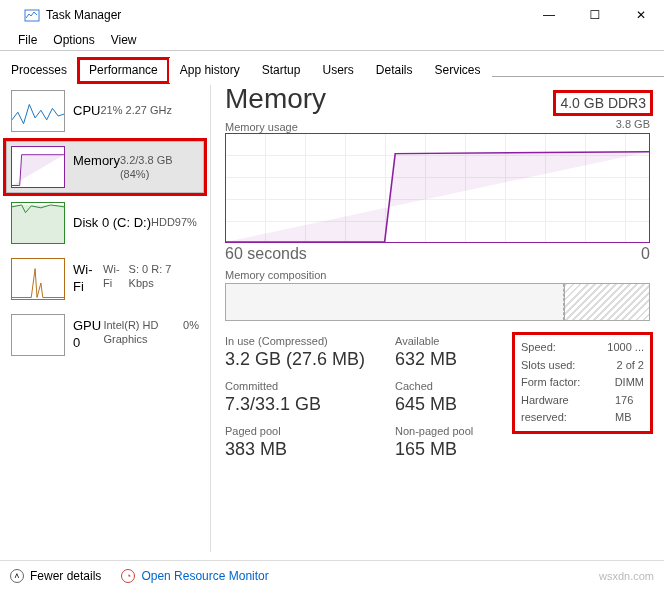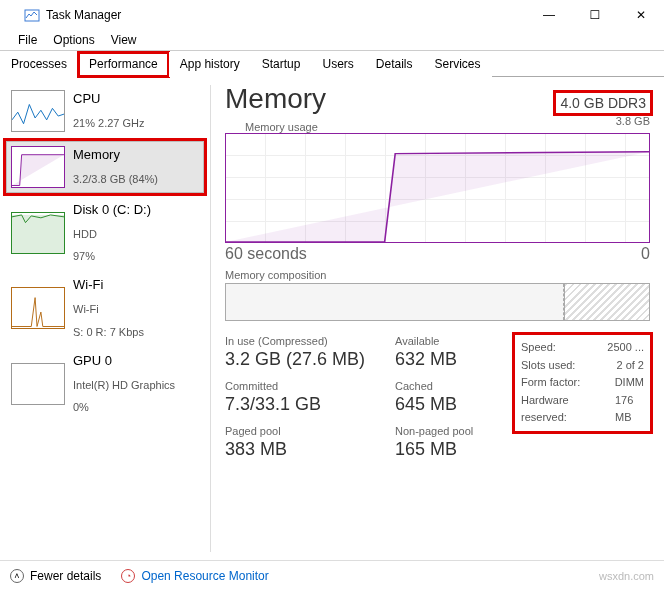--- a/index.html
+++ b/index.html
@@ -3,40 +3,40 @@
 <meta charset="utf-8">
 <style>
   * { box-sizing: border-box; font-family: "Segoe UI", Arial, sans-serif; }
   body { margin: 0; background: #fff; width: 664px; height: 590px; overflow: hidden; font-size: 12px; color: #000; }
   .titlebar { height: 30px; display: flex; align-items: center; padding: 0 0 0 24px; }
   .titlebar-icon { width: 16px; height: 16px; margin-right: 6px; }
   .titlebar-spacer { flex: 1; }
   .win-btn { width: 46px; height: 30px; display: flex; align-items: center; justify-content: center; font-size: 12px; }
   .menubar { height: 20px; display: flex; gap: 16px; padding: 0 18px; align-items: center; font-size: 12px; }
   .tabbar { display: flex; border-top: 1px solid #ccc; height: 26px; align-items: stretch; }
-  .tab { padding: 4px 10px; font-size: 12px; border: 1px solid transparent; border-bottom: none; position: relative; top: 1px; background: #fff; }
+  .tab { padding: 4px 10px; font-size: 12px; border: 1px solid transparent; border-bottom: none; position: relative; top: 7px; background: #fff; }
   .tab.active { border-color: #aaa; background: #fff; }
   .tab.hl { outline: 3px solid #d00; outline-offset: -2px; }
   .body { display: flex; border-top: 1px solid #aaa; height: 484px; }
   .sidebar { width: 210px; padding: 8px 6px; display: flex; flex-direction: column; gap: 4px; }
   .side-item { display: flex; align-items: center; gap: 8px; padding: 4px 4px; border: 1px solid transparent; }
   .side-item.selected { background: #e5e5e5; border: 1px solid #bdbdbd; }
   .side-item.hl { outline: 3px solid #d00; outline-offset: 0; }
   .thumb { width: 54px; height: 42px; border: 1px solid #999; background: #fff; flex-shrink: 0; }
-  .side-text { display: flex; flex-direction: column; line-height: 1.3; gap: 8px; }
+  .side-text { display: flex; flex-direction: row; line-height: 1.3; }
   .side-title { font-size: 13px; }
   .side-sub { font-size: 11px; color: #555; }
   .divider { width: 1px; background: #ddd; margin: 8px 0; }
   .main { flex: 1; padding: 6px 14px 0 14px; display: flex; flex-direction: column; }
   .main-head { display: flex; justify-content: space-between; align-items: baseline; }
   .main-title { font-size: 28px; font-weight: 400; color: #333; }
   .main-head-right { font-size: 14px; color: #444; outline: 3px solid #d00; padding: 2px 4px; }
   .sec-label { font-size: 11px; color: #666; margin-top: 6px; }
   .sec-right { font-size: 11px; color: #666; }
-  .chart-head { display: flex; justify-content: space-between; align-items: flex-start; margin-left: 20px; }
+  .chart-head { display: flex; justify-content: space-between; align-items: center; }
   .usage-chart { height: 110px; border: 1px solid #8b1fa0; position: relative; background: repeating-linear-gradient(to right, transparent 0, transparent 39px, #eee 39px, #eee 40px), repeating-linear-gradient(to bottom, transparent 0, transparent 21px, #eee 21px, #eee 22px); }
   .chart-foot { display: flex; justify-content: space-between; font-size: 16px; color: #666; margin-top: 2px; }
   .comp-bar { height: 38px; border: 1px solid #aaa; display: flex; margin-top: 2px; }
   .comp-seg1 { width: 80%; background: #f5f5f5; border-right: 1px dashed #aaa; }
   .comp-seg2 { flex:1; background: repeating-linear-gradient(135deg,#ddd 0,#ddd 2px,#fff 2px,#fff 5px); border-left:1px solid #aaa;}
   .stats { display: flex; gap: 20px; margin-top: 14px; }
   .stat-col { display: flex; flex-direction: column; gap: 10px; }
   .stat-block .lbl { font-size: 11px; color: #666; }
   .stat-block .val { font-size: 18px; color: #333; margin-top: 2px; }
   .kv-box { outline: 3px solid #d00; padding: 4px 6px; font-size: 11px; color: #555; }
@@ -181,21 +181,21 @@
             <div class="val">645 MB</div>
           </div>
         <div class="stat-block">
             <div class="lbl">Non-paged pool</div>
             <div class="val">165 MB</div>
           </div>
       </div>
       <div class="kv-box" style="flex:1;align-self:flex-start">
         <div class="kv-row">
             <span>Speed:</span>
-            <span>2500 ...</span>
+            <span>1000 ...</span>
           </div>
         <div class="kv-row">
             <span>Slots used:</span>
             <span>2 of 2</span>
           </div>
         <div class="kv-row">
             <span>Form factor:</span>
             <span>DIMM</span>
           </div>
         <div class="kv-row">

